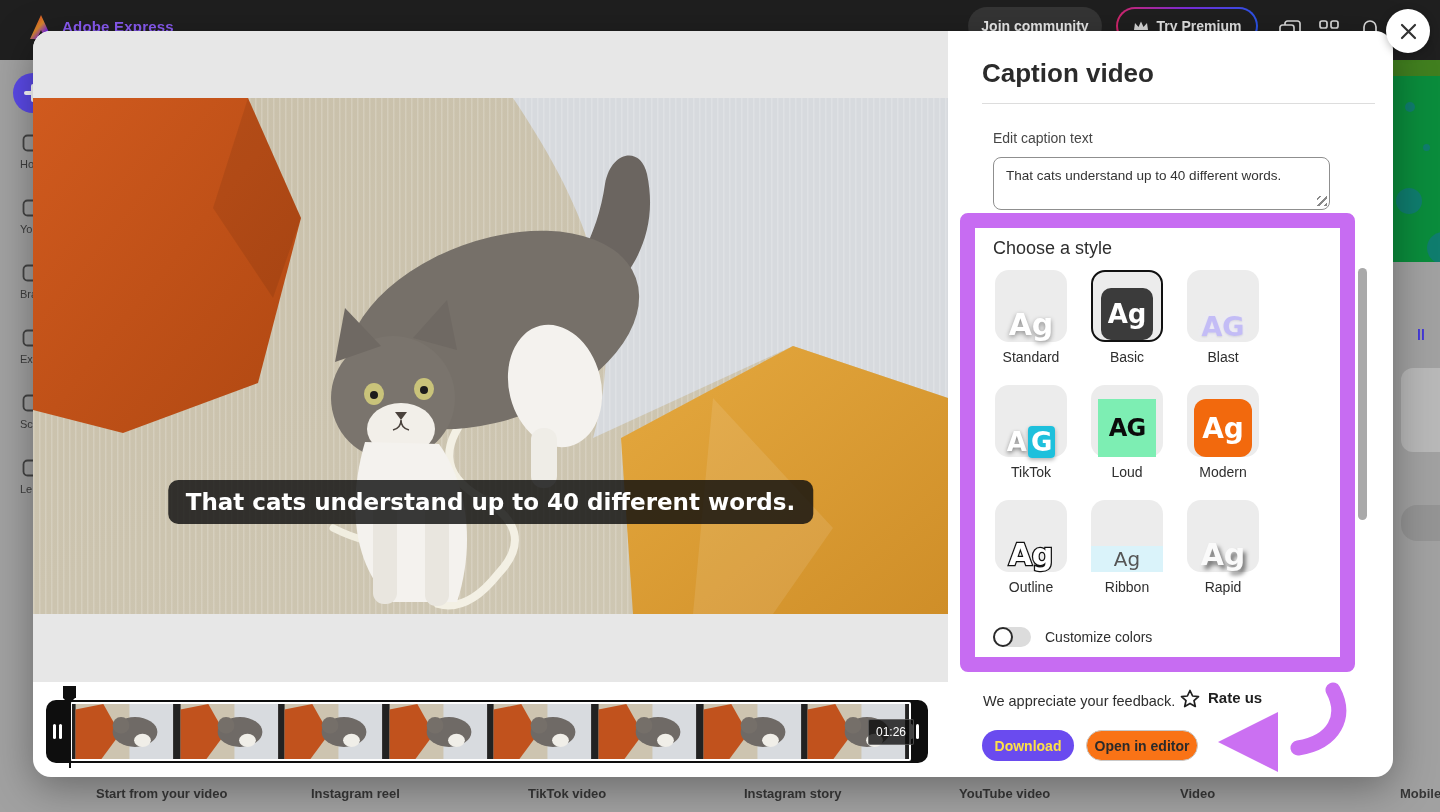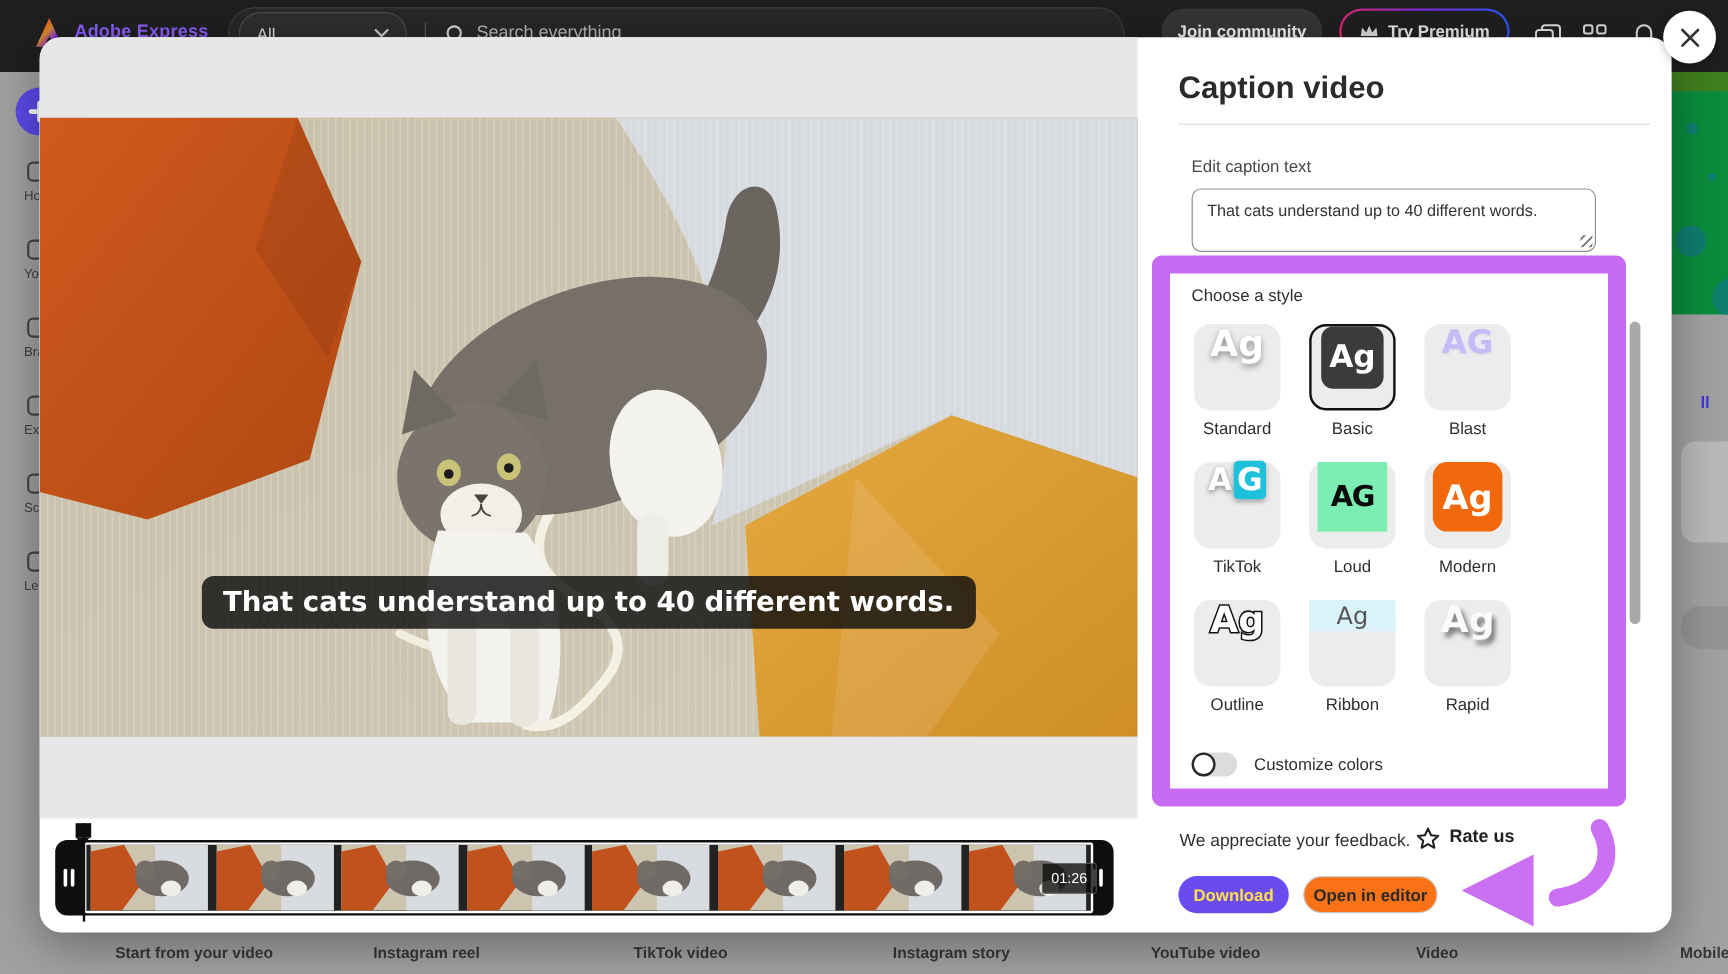--- a/index.html
+++ b/index.html
@@ -55,23 +55,23 @@
   .tbadge{position:absolute;left:835px;top:688px;width:44px;height:24px;background:rgba(10,10,10,.78);border:1px solid rgba(255,255,255,.25);border-radius:2px;color:#fff;font-size:12px;display:flex;align-items:center;justify-content:center;}
 
   
   .ptitle{position:absolute;left:949px;top:27px;font-size:26px;font-weight:800;color:#2b2b2b;}
   .pdivider{position:absolute;left:949px;top:72px;width:393px;height:1px;background:#ddd;}
   .plabel{position:absolute;left:960px;top:99px;font-size:14px;color:#464646;}
   .ptext{position:absolute;left:960px;top:126px;width:337px;height:53px;border:1.5px solid #8f8f8f;border-radius:8px;font-family:"Liberation Sans",sans-serif;font-size:13.5px;color:#333;padding:10px 12px;box-sizing:border-box;resize:none;background:#fff;}
   .resize-glyph{position:absolute;left:1284px;top:165px;width:10px;height:10px;background:
      repeating-linear-gradient(135deg,transparent 0 2px,#888 2px 3.5px,transparent 3.5px 5px);}
   .annot-rect{position:absolute;left:927px;top:182px;width:395px;height:459px;border:15px solid #c76cf2;border-radius:8px;box-sizing:border-box;z-index:5;pointer-events:none;}
-  .choose-label{position:absolute;left:960px;top:207px;font-size:14px;color:#2e2e2e;}
+  .choose-label{position:absolute;left:960px;top:207px;font-size:18px;color:#2e2e2e;}
   .tilewrap{position:absolute;width:96px;text-align:center;}
-  .tile{width:72px;height:72px;border-radius:14px;background:#ececec;margin:0 auto;display:flex;align-items:flex-start;justify-content:center;box-sizing:border-box;position:relative;font-family:"DejaVu Sans",sans-serif;}
+  .tile{width:72px;height:72px;border-radius:14px;background:#ececec;margin:0 auto;display:flex;align-items:flex-end;justify-content:center;box-sizing:border-box;position:relative;font-family:"DejaVu Sans",sans-serif;}
   .tile.selected{border:2px solid #111;}
   .tilelabel{margin-top:7px;font-size:14px;color:#2e2e2e;}
   .glyph{font-weight:700;}
   .s-standard .glyph{font-size:30px;color:#fff;text-shadow:0 2px 5px rgba(0,0,0,.4);}
   .chip{display:flex;align-items:center;justify-content:center;}
   .s-basic .chip{width:52px;height:52px;border-radius:10px;background:#3b3b3b;}
   .s-basic .glyph{font-size:26px;color:#fff;}
   .s-blast .glyph{font-size:27px;font-weight:800;color:#c3bcf6;text-shadow:0 0 6px #eceafd,0 1px 2px rgba(0,0,0,.15);}
   .s-blocks .glyph{font-size:26px;font-weight:800;color:#fff;}
   .s-blocks .gA{text-shadow:0 2px 4px rgba(0,0,0,.45);}
@@ -121,34 +121,20 @@
         <stop offset="0" stop-color="#e1251b"></stop>
             <stop offset=".45" stop-color="#d7872c"></stop>
         <stop offset=".7" stop-color="#7a2bd8"></stop>
             <stop offset="1" stop-color="#2b54e8"></stop>
       </linearGradient>
         </defs>
       <path d="M13 1 L24 25 L17 25 L13 16 L9 25 L2 25 Z" fill="url(#lg1)"></path>
     </svg>
     <div class="brand">Adobe Express</div>
 
-    <div class="searchwrap">
-      <div class="allpill">
-        <span>All</span>
-        <svg width="12" height="8" viewBox="0 0 12 8">
-            <path d="M1 1 L6 6 L11 1" stroke="#cfcfcf" stroke-width="1.8" fill="none" stroke-linecap="round"></path>
-          </svg>
-      </div>
-      <div class="sdivider"></div>
-      <svg class="sicon" width="18" height="18" viewBox="0 0 18 18">
-          <circle cx="7.5" cy="7.5" r="5.5" stroke="#cfcfcf" stroke-width="1.8" fill="none"></circle>
-          <path d="M12 12 L16 16" stroke="#cfcfcf" stroke-width="1.8" stroke-linecap="round"></path>
-        </svg>
-      <span class="searchph">Search everything</span>
-    </div>
 
     <div class="pill prem-outer">
       <div class="prem-inner">
         <svg width="16" height="12" viewBox="0 0 16 12">
             <path d="M1 10 L2 3 L5.5 7 L8 1.5 L10.5 7 L14 3 L15 10 Z" fill="#d9d9d9"></path>
           </svg>
         <span>Try Premium</span>
       </div>
     </div>
     <div class="pill join">Join community</div>

